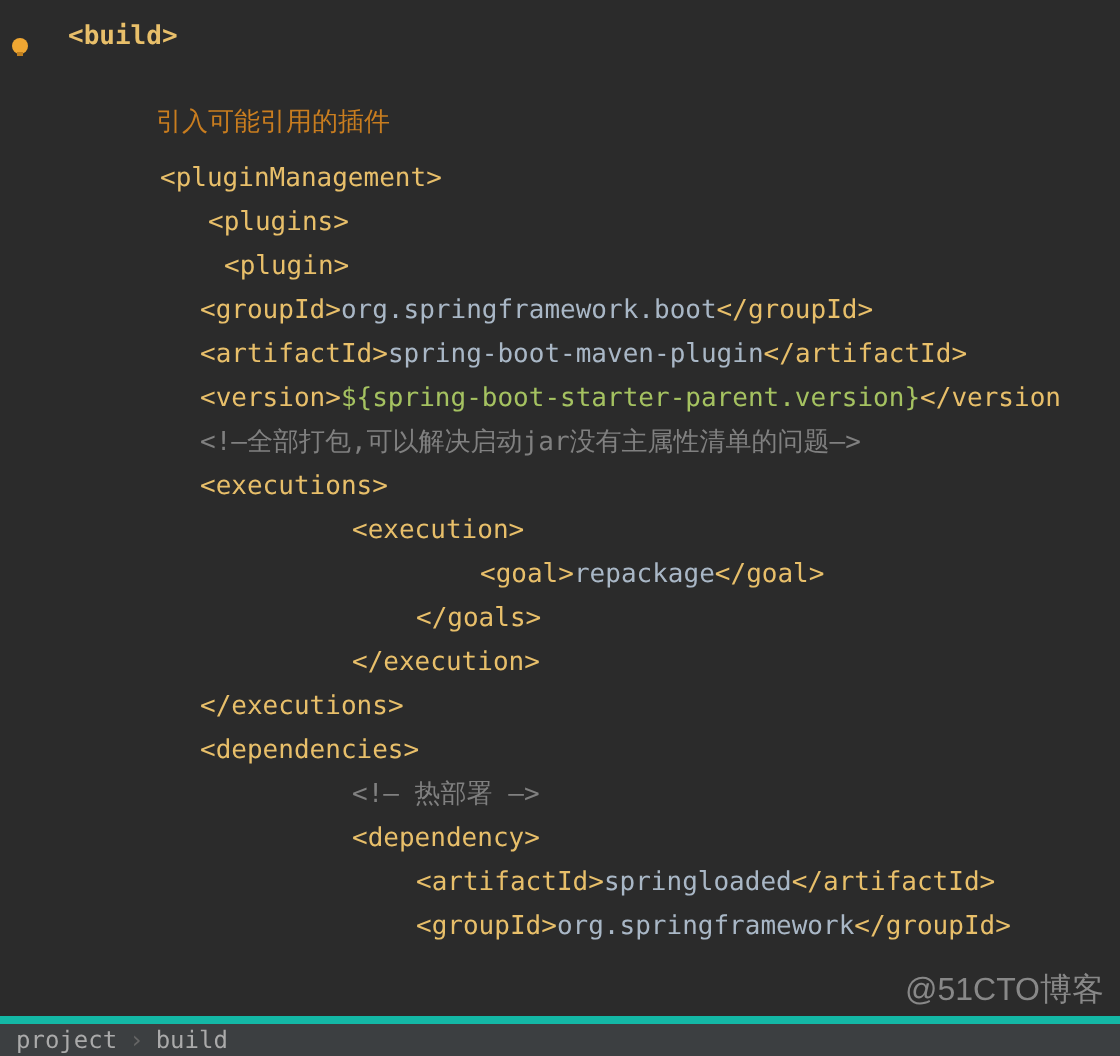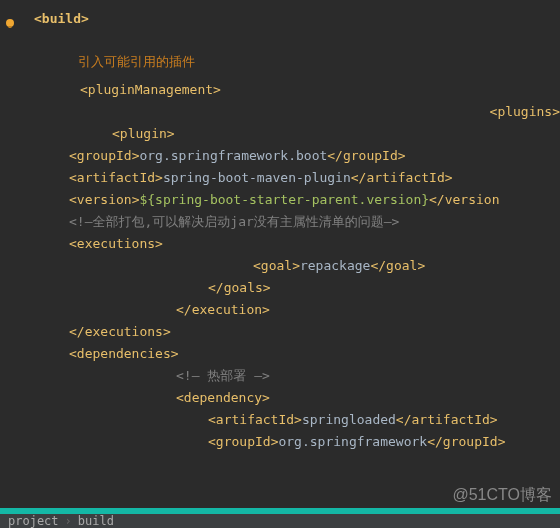--- a/index.html
+++ b/index.html
@@ -38,45 +38,45 @@
       margin-top: 21px;
       margin-bottom: 6px;
     }
     .breadcrumb {
       position: absolute;
       bottom: 0;
       left: 0;
       right: 0;
       height: 20px;
       background: #3c3f41;
-      border-top: 6px solid #14b8a6;
+      border-top: 4px solid #14b8a6;
       display: flex;
       align-items: center;
       padding: 0 8px;
       font-size: 12px;
       color: #999;
     }
     .breadcrumb-sep { margin: 0 6px; color: #666; }
     .breadcrumb-item { color: #aaa; }
     .watermark {
       position: absolute;
       bottom: 22px;
       right: 8px;
       color: #888;
       font-size: 16px;
       font-family: Liberation Sans, sans-serif;
     }
     .i1 { padding-left: 34px; font-weight: bold; }
     .i2 { padding-left: 48px; margin-left: 32px; }
-    .i3 { padding-left: 104px; text-align: right; }
+    .i3 { padding-left: 104px; }
     .i4 { padding-left: 112px; }
-    .i5 { padding-left: 69px; }
+    .i5 { padding-left: 100px; }
     .i6 { padding-left: 176px; }
     .i7 { padding-left: 208px; }
-    .i8 { padding-left: 240px; margin-left: 13px; }
+    .i8 { padding-left: 240px; }
   </style>
 </head>
 <body>
 
 <div class="editor">
   <div class="gutter-icon">
     <svg width="12" height="12" viewBox="0 0 12 12">
         <circle cx="6" cy="5" r="4" fill="#f0a732"></circle>
         <rect x="4.5" y="8" width="3" height="2" fill="#c08020"></rect>
       </svg>
@@ -95,20 +95,21 @@
   <div class="line i5"><span class="tag-bracket">&lt;</span><span class="tag-name">groupId</span><span class="tag-bracket">&gt;</span><span class="text-content">org.springframework.boot</span><span class="tag-bracket">&lt;/</span><span class="tag-name">groupId</span><span class="tag-bracket">&gt;</span></div>
 
   <div class="line i5"><span class="tag-bracket">&lt;</span><span class="tag-name">artifactId</span><span class="tag-bracket">&gt;</span><span class="text-content">spring-boot-maven-plugin</span><span class="tag-bracket">&lt;/</span><span class="tag-name">artifactId</span><span class="tag-bracket">&gt;</span></div>
 
   <div class="line i5"><span class="tag-bracket">&lt;</span><span class="tag-name">version</span><span class="tag-bracket">&gt;</span><span class="attr-value">${spring-boot-starter-parent.version}</span><span class="tag-bracket">&lt;/</span><span class="tag-name">version</span></div>
 
   <div class="line i5"><span class="comment">&lt;!—全部打包,可以解决启动jar没有主属性清单的问题—&gt;</span></div>
 
   <div class="line i5"><span class="tag-bracket">&lt;</span><span class="tag-name">executions</span><span class="tag-bracket">&gt;</span></div>
 
+  <div class="line i6"><span class="tag-bracket">&lt;</span><span class="tag-name">execution</span><span class="tag-bracket">&gt;</span></div>
 
 
   <div class="line i8"><span class="tag-bracket">&lt;</span><span class="tag-name">goal</span><span class="tag-bracket">&gt;</span><span class="text-content">repackage</span><span class="tag-bracket">&lt;/</span><span class="tag-name">goal</span><span class="tag-bracket">&gt;</span></div>
 
   <div class="line i7"><span class="tag-bracket">&lt;/</span><span class="tag-name">goals</span><span class="tag-bracket">&gt;</span></div>
 
   <div class="line i6"><span class="tag-bracket">&lt;/</span><span class="tag-name">execution</span><span class="tag-bracket">&gt;</span></div>
 
   <div class="line i5"><span class="tag-bracket">&lt;/</span><span class="tag-name">executions</span><span class="tag-bracket">&gt;</span></div>
 

